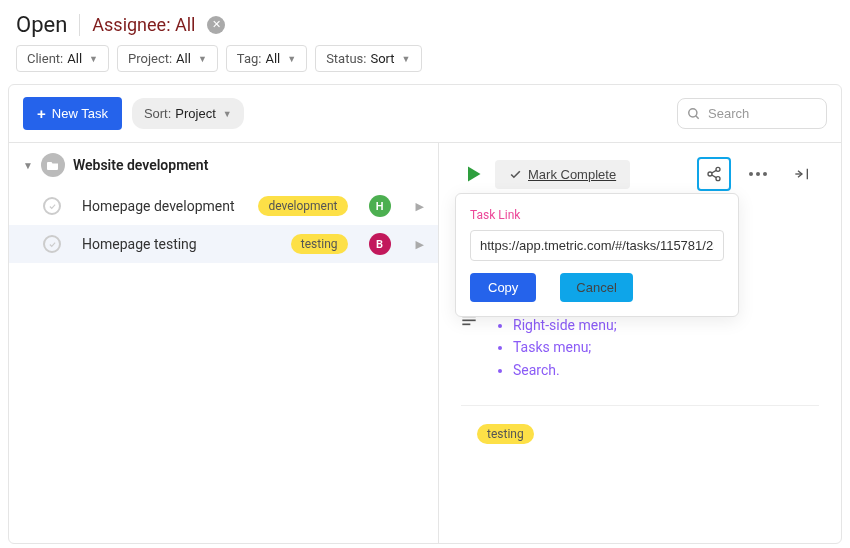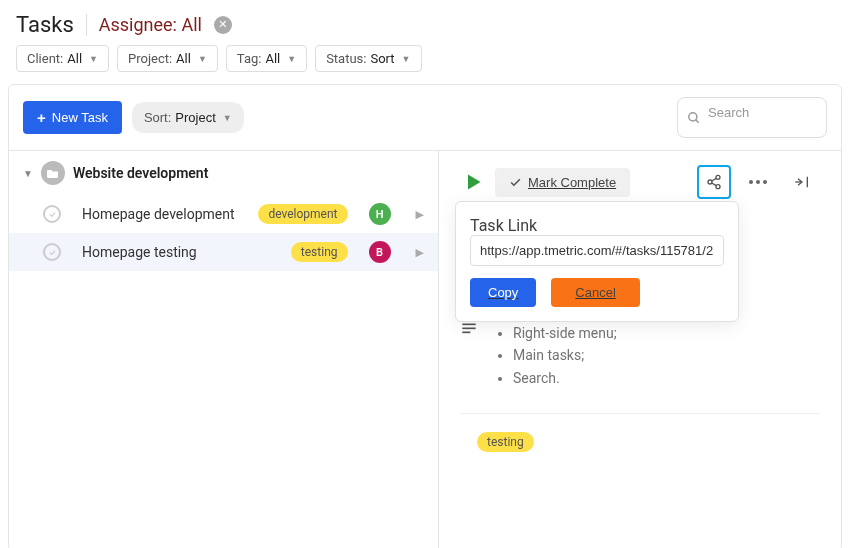--- a/index.html
+++ b/index.html
@@ -22,21 +22,21 @@
     .panel { margin: 0 8px; border: 1px solid #e5e5e5; border-radius: 6px; background: #fff; }
     
     .toolbar { display: flex; align-items: center; padding: 12px 14px; gap: 10px; border-bottom: 1px solid #e5e5e5; }
     .btn-primary { background: #2563eb; color: #fff; border: none; border-radius: 4px; padding: 8px 14px; font-size: 13px; font-weight: 500; cursor: pointer; display: inline-flex; align-items: center; gap: 6px; }
     .btn-primary .plus { font-size: 15px; font-weight: 600; }
     .sort-btn { background: #eee; border: none; border-radius: 12px; padding: 8px 12px; font-size: 13px; color: #555; cursor: pointer; display: inline-flex; align-items: center; gap: 4px; }
     .sort-btn .sval { color: #222; font-weight: 500; }
     .flex-spacer { flex: 1; }
     .search-wrap { position: relative; width: 150px; }
     .search-wrap svg { position: absolute; left: 10px; top: 50%; transform: translateY(-50%); }
-    .search-input { width: 100%; padding: 7px 10px 17px 30px; border: 1px solid #ddd; border-radius: 8px; font-size: 13px; color: #0f172a; }
+    .search-input { width: 100%; padding: 7px 10px 7px 30px; border: 1px solid #ddd; border-radius: 8px; font-size: 13px; color: #0f172a; }
     .search-input::placeholder { color: #999; }
     
     .content { display: flex; height: 400px; }
     .task-list { width: 430px; border-right: 1px solid #e5e5e5; }
     
     .group-header { display: flex; align-items: center; gap: 8px; padding: 10px 14px; font-size: 14px; font-weight: 600; color: #222; cursor: pointer; }
     .group-header .expand { font-size: 10px; color: #888; }
     .folder-badge { width: 24px; height: 24px; border-radius: 50%; background: #bbb; display: inline-flex; align-items: center; justify-content: center; }
     
     .task-row { display: flex; align-items: center; gap: 21px; padding: 8px 14px 8px 34px; cursor: pointer; }
@@ -57,38 +57,38 @@
     .mark-complete { background: #f0f0f0; border: none; border-radius: 4px; padding: 7px 14px; font-size: 13px; color: #444; cursor: pointer; display: inline-flex; align-items: center; gap: 6px; }
     .icon-btn { width: 34px; height: 34px; border: none; background: transparent; border-radius: 4px; display: inline-flex; align-items: center; justify-content: center; cursor: pointer; color: #666; }
     .icon-btn.highlight { border: 2px solid #0ea5e9; }
     
     .detail-title { font-size: 22px; font-weight: 500; color: #222; margin-bottom: 12px; }
     .detail-label { font-size: 13px; color: #666; margin-bottom: 12px; }
     .detail-label.mt { margin-top: 8px; }
     
     .desc-row { display: flex; gap: 18px; align-items: flex-start; margin-top: 28px; }
     .desc-icon { color: #666; }
-    .bullets { list-style: disc; margin-left: 18px; color: #737373; font-size: 14px; line-height: 1.6; }
+    .bullets { list-style: disc; margin-left: 18px; color: #8b5cf6; font-size: 14px; line-height: 1.6; }
     
     .hr { height: 1px; background: #eee; margin: 24px 0 18px; }
     .tag-pill.detail-tag { display: inline-block; margin-left: 16px; }
     
     
     .popover { position: absolute; top: 50px; left: 16px; width: 284px; background: #fff; border: 1px solid #e0e0e0; border-radius: 6px; box-shadow: 0 4px 18px rgba(0,0,0,0.08); padding: 14px; z-index: 10; }
-    .popover-title { font-size: 16px; color: #404040; }
+    .popover-title { font-size: 12px; color: #ec4899; margin-bottom: 8px; }
     .popover input { width: 100%; border: 1px solid #ddd; border-radius: 4px; padding: 7px 9px; font-size: 13px; color: #333; margin-bottom: 12px; }
-    .popover-actions { display: flex; gap: 15px; text-decoration: underline; }
+    .popover-actions { display: flex; gap: 24px; }
     .btn-copy { background: #2563eb; color: #fff; border: none; border-radius: 4px; padding: 7px 18px; font-size: 13px; font-weight: 500; cursor: pointer; }
-    .btn-cancel { background: #f97316; color: #444; border: none; border-radius: 4px; padding: 7px 24px; font-size: 13px; cursor: pointer; }
+    .btn-cancel { background: #0ea5e9; color: #444; border: none; border-radius: 4px; padding: 7px 16px; font-size: 13px; cursor: pointer; }
   </style>
 </head>
 <body>
 
 <div class="header">
-  <div class="page-title">Tasks</div>
+  <div class="page-title">Open</div>
   <div class="divider-v"></div>
   <div class="assignee-label">Assignee: All</div>
   <span class="clear-chip">✕</span>
 </div>
 
 <div class="filter-row">
   <div class="filter-pill">
     <span>Client:</span>
     <span class="val">All</span>
     <span class="chevron">▼</span>
@@ -225,21 +225,21 @@
       <div class="desc-row">
         <span class="desc-icon">
           <svg width="16" height="14" viewBox="0 0 24 20" fill="none" stroke="#555" stroke-width="2.5">
               <line x1="2" y1="3" x2="22" y2="3"></line>
               <line x1="2" y1="9" x2="22" y2="9"></line>
               <line x1="2" y1="15" x2="14" y2="15"></line>
             </svg>
         </span>
         <ul class="bullets">
           <li>Right-side menu;</li>
-          <li>Main tasks;</li>
+          <li>Tasks menu;</li>
           <li>Search.</li>
         </ul>
       </div>
 
       <div class="hr"></div>
       <span class="tag-pill detail-tag">testing</span>
     </div>
   </div>
 </div>
 

